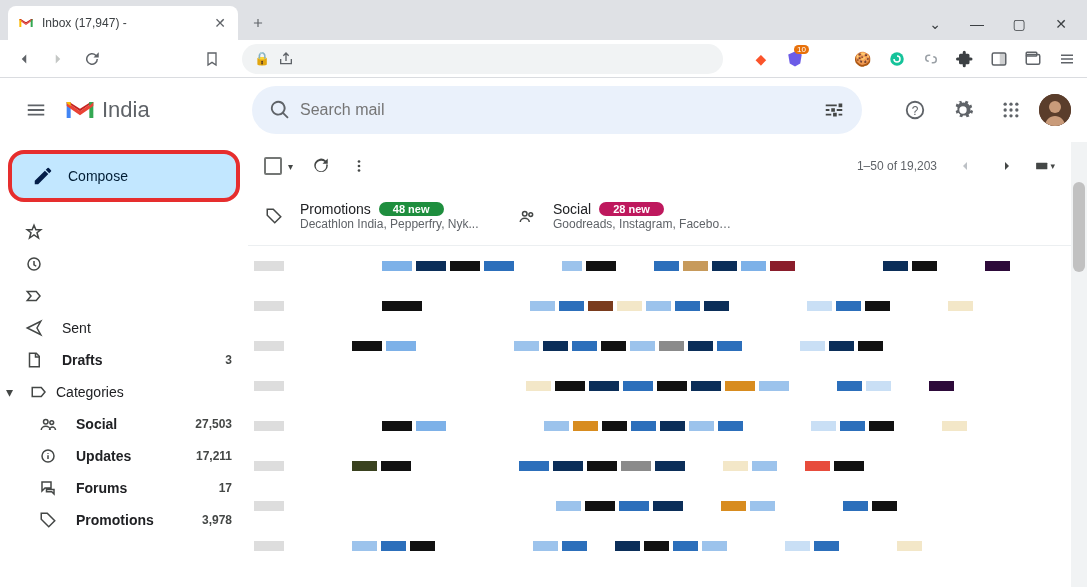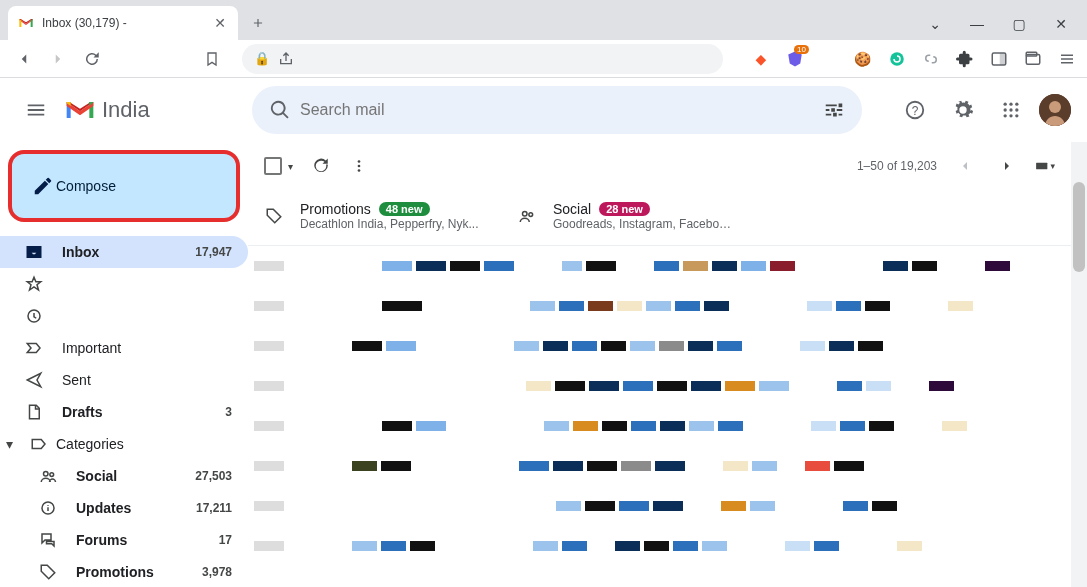--- a/index.html
+++ b/index.html
@@ -36,21 +36,21 @@
   .search-bar .sb-icon { width:40px; height:40px; display:flex; align-items:center; justify-content:center; color:#5f6368; cursor:pointer;}
   .search-bar input { flex:1; border:none; background:transparent; font-size:16px; outline:none; color:#5f6368;}
   .header-right { margin-left:auto; display:flex; align-items:center; gap:8px;}
   .hr-btn { width:40px; height:40px; display:flex; align-items:center; justify-content:center; border-radius:50%; cursor:pointer; color:#5f6368;}
   .avatar { width:32px; height:32px; border-radius:50%; background:#6b4b3e; overflow:hidden; cursor:pointer; display:flex; align-items:center; justify-content:center;}
   .avatar svg{width:32px;height:32px;}
 
   
   .main { display:flex; height: calc(587px - 40px - 38px - 64px); }
   .sidebar { width: 248px; padding-top: 6px; }
-  .compose { margin: 2px 8px 14px 8px; height:72px; border-radius:16px; background:#c2e7ff; display:flex; align-items:center; gap:2px; padding:0 20px; cursor:pointer; font-size:14px; color:#001d35; border:4px solid #e62e2e; box-shadow: 0 0 0 0; }
+  .compose { margin: 2px 8px 14px 8px; height:52px; border-radius:16px; background:#c2e7ff; display:flex; align-items:center; gap:14px; padding:0 20px; cursor:pointer; font-size:14px; color:#001d35; border:4px solid #e62e2e; box-shadow: 0 0 0 0; }
   .nav-list { list-style:none; }
   .nav-item { height:32px; display:flex; align-items:center; padding:0 16px 0 24px; border-radius:0 16px 16px 0; cursor:pointer; gap:18px; color:#202124;}
   .nav-item.indent { padding-left: 38px; }
   .nav-item.active { background:#d3e3fd; font-weight:600;}
   .nav-item .nlabel { flex:1;}
   .nav-item .ncount { font-size:12px; color:#444746;}
   .nav-item.active .ncount { font-weight:600;}
   .nav-item.bold .nlabel { font-weight:700; }
   .nav-item.bold .ncount { font-weight:700; }
   .nav-item .nicon { width:20px; height:20px; display:flex; align-items:center; justify-content:center; color:#444746;}
@@ -68,21 +68,21 @@
   .pager-btn { width:28px; height:28px; display:flex; align-items:center; justify-content:center; cursor:pointer; color:#9aa0a6;}
   .pager-btn.enabled{ color:#444746;}
 
   .tabs-row { display:flex; height:56px; border-bottom:1px solid #eceff1;}
   .mtab { flex:1; max-width:253px; display:flex; align-items:center; padding:0 16px; gap:16px; cursor:pointer; border-bottom:3px solid transparent;}
   .mtab.active { color:#0b57d0; border-bottom-color:#0b57d0;}
   .mtab .tab-ico { width:20px; height:20px; display:flex; align-items:center; justify-content:center;}
   .mtab .tab-texts { display:flex; flex-direction:column;}
   .mtab .ttop { display:flex; align-items:center; gap:8px; font-size:14px;}
   .mtab .tsub { font-size:12px; color:#5f6368; white-space:nowrap; overflow:hidden; text-overflow:ellipsis; max-width:180px;}
-  .badge { color:#fff; border-radius:10px; font-size:11px; padding:1px 7px; font-weight:600;}
+  .badge { color:#fff; border-radius:10px; font-size:11px; padding:1px 14px; font-weight:600;}
   .badge.green { background:#1e8e3e;}
   .badge.blue { background:#be185d;}
 
   .mail-list { flex:1; overflow:hidden;}
   .mrow { height:40px; display:flex; align-items:center; padding:0 16px; gap:8px;}
   .blk { height:10px; background:#ddd;}
   .sender-blk { width:30px; margin-left:-10px;}
   .row-segs { flex:1; display:flex; gap:4px; align-items:center; padding-left:90px;}
   .seg { height:10px; }
 
@@ -99,21 +99,21 @@
     <span class="fav">
       <svg viewBox="0 0 24 24" width="16" height="16">
           <path fill="#EA4335" d="M12 11L4 6v0l8 5 8-5-8 5z"></path>
           <path fill="#4285F4" d="M4 6l8 5 8-5v12H4z" opacity="0"></path>
           <path fill="#EA4335" d="M22 6l-10 7L2 6v2l10 7 10-7z"></path>
           <path fill="#FBBC04" d="M2 6h3v12H2z"></path>
           <path fill="#34A853" d="M19 6h3v12h-3z"></path>
           <path fill="#C5221F" d="M2 6l10 7L22 6l-2 0-8 5-8-5z"></path>
         </svg>
     </span>
-    <span class="tab-title">Inbox (30,179) - </span>
+    <span class="tab-title">Inbox (17,947) - </span>
     <span class="tab-close">✕</span>
   </div>
   <div class="newtab">
     <svg width="14" height="14" viewBox="0 0 24 24">
         <path fill="#5f6368" d="M11 5h2v6h6v2h-6v6h-2v-6H5v-2h6z"></path>
       </svg>
   </div>
   <div class="window-controls">
     <span>⌄</span>
     <span>—</span>
@@ -267,29 +267,20 @@
 
 <div class="main">
   <div class="sidebar">
     <div class="compose">
       <svg width="22" height="22" viewBox="0 0 24 24">
           <path fill="#041e49" d="M3 17.25V21h3.75L17.81 9.94l-3.75-3.75L3 17.25zM20.71 7.04a1 1 0 0 0 0-1.41l-2.34-2.34a1 1 0 0 0-1.41 0L15 5.25l3.75 3.75 1.96-1.96z"></path>
         </svg>
       <span>Compose</span>
     </div>
     <ul class="nav-list">
-      <li class="nav-item active bold">
-        <span class="nicon">
-            <svg width="18" height="18" viewBox="0 0 24 24">
-              <path fill="#041e49" d="M3 5h18v14H3zM3 13h5l2 3h4l2-3h5" stroke="#041e49" stroke-width="2"></path>
-            </svg>
-          </span>
-        <span class="nlabel">Inbox</span>
-        <span class="ncount">17,947</span>
-      </li>
       <li class="nav-item">
         <span class="nicon">
             <svg width="18" height="18" viewBox="0 0 24 24">
               <path fill="none" stroke="#444746" stroke-width="2" d="M12 3l2.5 6H21l-5 4 2 7-6-4-6 4 2-7-5-4h6.5z"></path>
             </svg>
           </span>
       </li>
       <li class="nav-item">
         <span class="nicon">
             <svg width="18" height="18" viewBox="0 0 24 24">
@@ -297,21 +288,20 @@
               <path d="M12 8v5l3 2" fill="none" stroke="#444746" stroke-width="2"></path>
             </svg>
           </span>
       </li>
       <li class="nav-item">
         <span class="nicon">
             <svg width="18" height="18" viewBox="0 0 24 24">
               <path fill="none" stroke="#444746" stroke-width="2" d="M3 6h12l5 6-5 6H3l5-6z"></path>
             </svg>
           </span>
-        <span class="nlabel">Important</span>
       </li>
       <li class="nav-item">
         <span class="nicon">
             <svg width="18" height="18" viewBox="0 0 24 24">
               <path fill="none" stroke="#444746" stroke-width="2" d="M3 12l18-9-5 9 5 9z"></path>
             </svg>
           </span>
         <span class="nlabel">Sent</span>
       </li>
       <li class="nav-item bold">

